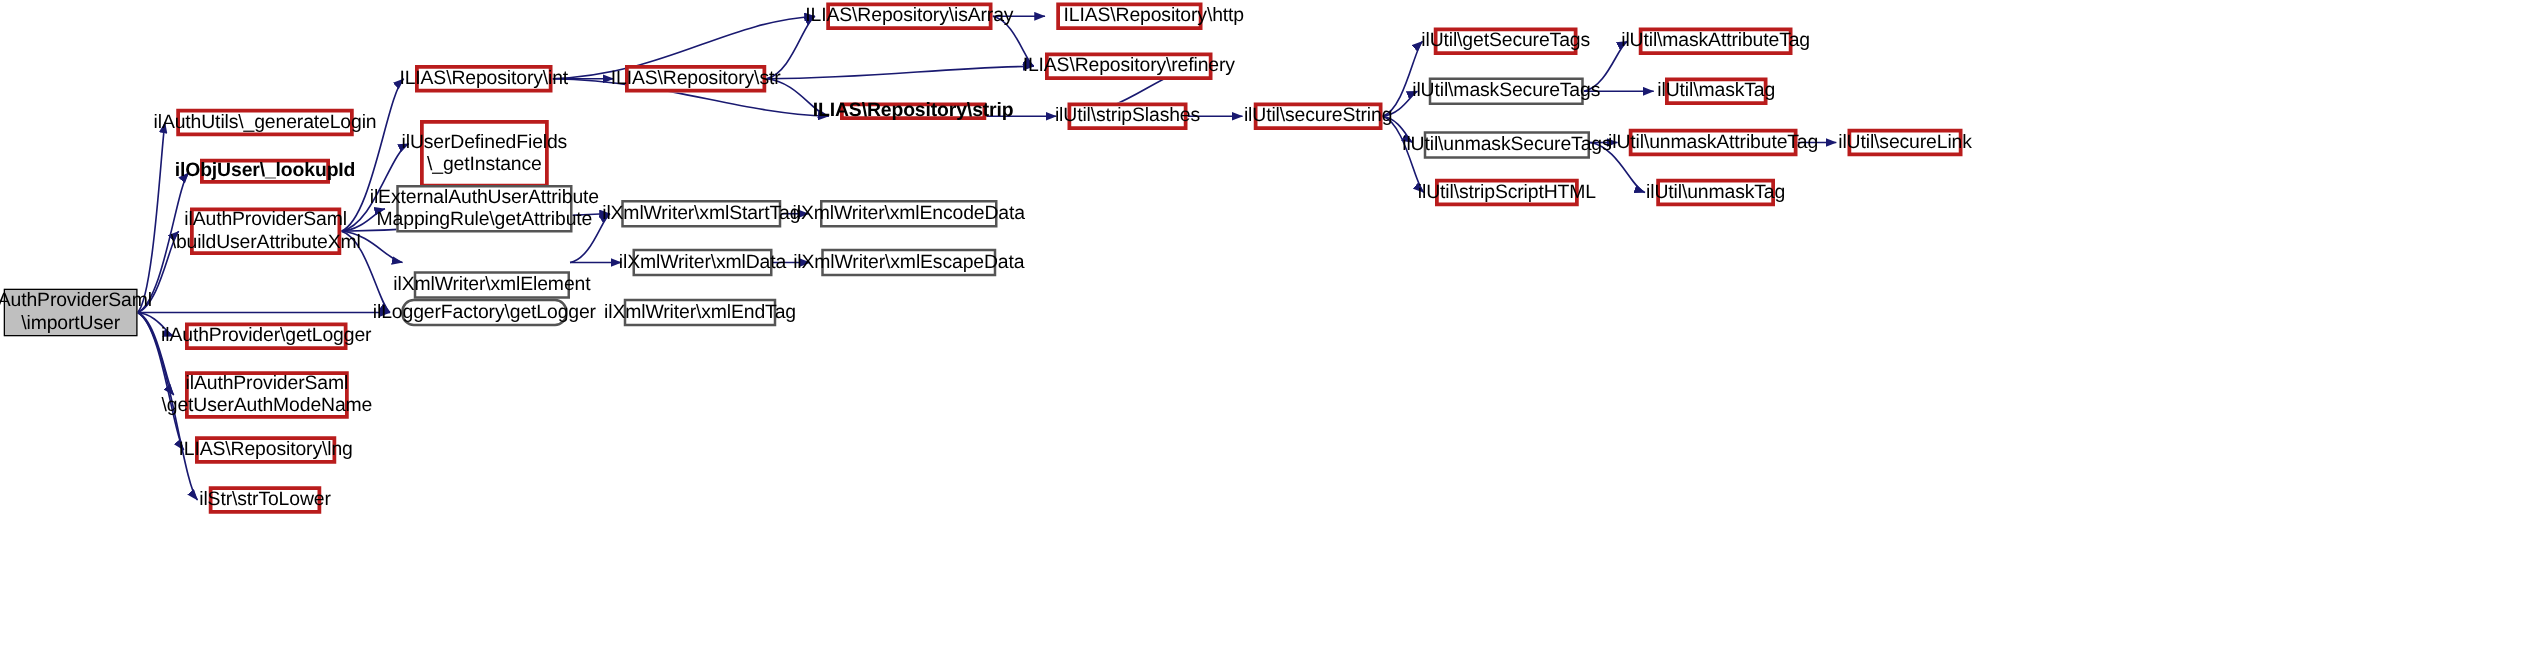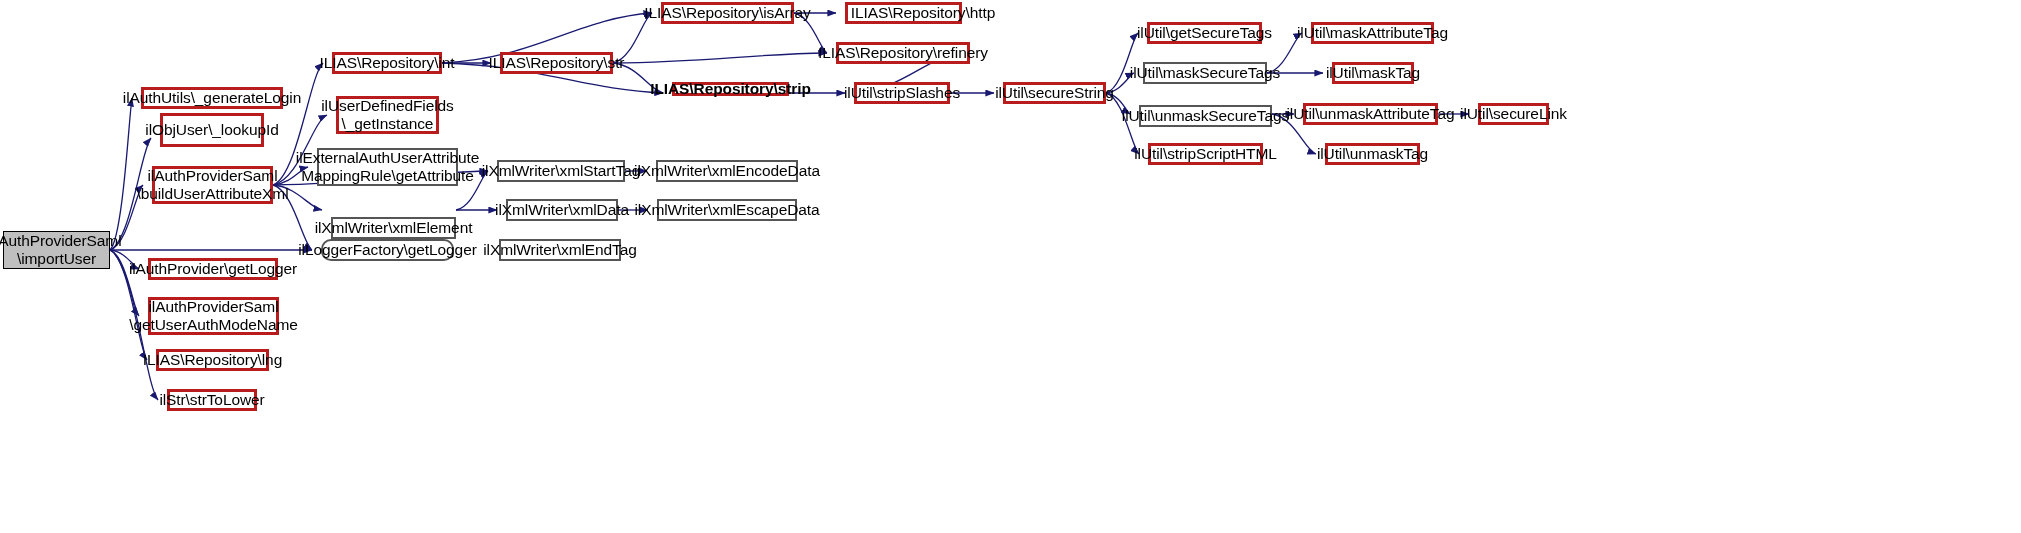--- a/index.html
+++ b/index.html
@@ -96,30 +96,30 @@
         <path d="M 1267 73 L 1323 73" fill="none" stroke="#191970" stroke-width="1.3" marker-end="url(#arrow)"></path>
         <path d="M 1272 114 L 1294 114" fill="none" stroke="#191970" stroke-width="1.3" marker-end="url(#arrow)"></path>
         <path d="M 1272 114 C 1294.26 117.2, 1304.86 150, 1316 154" fill="none" stroke="#191970" stroke-width="1.3" marker-end="url(#arrow)"></path>
         <path d="M 1438 114 L 1469 114" fill="none" stroke="#191970" stroke-width="1.3" marker-end="url(#arrow)"></path>
       </g>
   </svg>
   <div id="node-layer">
       <div class="node root" style="left: 3px; top: 231px; width: 107px; height: 38px;">ilAuthProviderSaml
 \importUser</div>
       <div class="node" style="left: 141px; top: 87px; width: 142px; height: 22px;">ilAuthUtils\_generateLogin</div>
-      <div class="node" style="left: 160px; top: 113px; width: 104px; height: 34px;">ilObjUser\_lookupId</div>
+      <div class="node" style="left: 160px; top: 127px; width: 104px; height: 20px; font-weight: bold;">ilObjUser\_lookupId</div>
       <div class="node" style="left: 152px; top: 166px; width: 121px; height: 38px;">ilAuthProviderSaml
 \buildUserAttributeXml</div>
       <div class="node" style="left: 148px; top: 258px; width: 130px; height: 22px;">ilAuthProvider\getLogger</div>
       <div class="node" style="left: 148px; top: 297px; width: 131px; height: 38px;">ilAuthProviderSaml
 \getUserAuthModeName</div>
       <div class="node" style="left: 156px; top: 349px; width: 113px; height: 22px;">ILIAS\Repository\lng</div>
       <div class="node" style="left: 167px; top: 389px; width: 90px; height: 22px;">ilStr\strToLower</div>
       <div class="node" style="left: 332px; top: 52px; width: 110px; height: 22px;">ILIAS\Repository\int</div>
-      <div class="node" style="left: 336px; top: 96px; width: 103px; height: 38px;">ilUserDefinedFields
+      <div class="node" style="left: 336px; top: 96px; width: 103px; height: 54px;">ilUserDefinedFields
 \_getInstance</div>
       <div class="node thick" style="left: 317px; top: 148px; width: 141px; height: 38px;">ilExternalAuthUserAttribute
 MappingRule\getAttribute</div>
       <div class="node thick" style="left: 331px; top: 199px; width: 125px; height: 22px; margin-top: 18px;">ilXmlWriter\xmlElement</div>
       <div class="node thick" style="left: 321px; top: 239px; width: 133px; height: 22px; border-radius: 10px;">ilLoggerFactory\getLogger</div>
       <div class="node" style="left: 500px; top: 52px; width: 113px; height: 22px;">ILIAS\Repository\str</div>
       <div class="node" style="left: 672px; top: 82px; width: 117px; height: 14px; font-weight: bold;">ILIAS\Repository\strip</div>
       <div class="node thick" style="left: 497px; top: 160px; width: 128px; height: 22px;">ilXmlWriter\xmlStartTag</div>
       <div class="node thick" style="left: 506px; top: 199px; width: 112px; height: 22px; text-align: center;">ilXmlWriter\xmlData</div>
       <div class="node thick" style="left: 499px; top: 239px; width: 122px; height: 22px;">ilXmlWriter\xmlEndTag</div>
@@ -131,15 +131,15 @@
       <div class="node thick" style="left: 657px; top: 199px; width: 140px; height: 22px;">ilXmlWriter\xmlEscapeData</div>
       <div class="node" style="left: 1003px; top: 82px; width: 103px; height: 22px;">ilUtil\secureString</div>
       <div class="node" style="left: 1147px; top: 22px; width: 115px; height: 22px;">ilUtil\getSecureTags</div>
       <div class="node thick" style="left: 1143px; top: 62px; width: 124px; height: 22px;">ilUtil\maskSecureTags</div>
       <div class="node thick" style="left: 1139px; top: 105px; width: 133px; height: 22px;">ilUtil\unmaskSecureTags</div>
       <div class="node" style="left: 1148px; top: 143px; width: 115px; height: 22px;">ilUtil\stripScriptHTML</div>
       <div class="node" style="left: 1311px; top: 22px; width: 123px; height: 22px;">ilUtil\maskAttributeTag</div>
       <div class="node" style="left: 1332px; top: 62px; width: 82px; height: 22px;">ilUtil\maskTag</div>
       <div class="node" style="left: 1303px; top: 103px; width: 135px; height: 22px;">ilUtil\unmaskAttributeTag</div>
       <div class="node" style="left: 1325px; top: 143px; width: 95px; height: 22px;">ilUtil\unmaskTag</div>
-      <div class="node" style="left: 1478px; top: 103px; width: 71px; height: 22px;">ilUtil\secureLink</div>
+      <div class="node" style="left: 1478px; top: 103px; width: 92px; height: 22px;">ilUtil\secureLink</div>
     </div>
 </div>
 
 </body></html>

